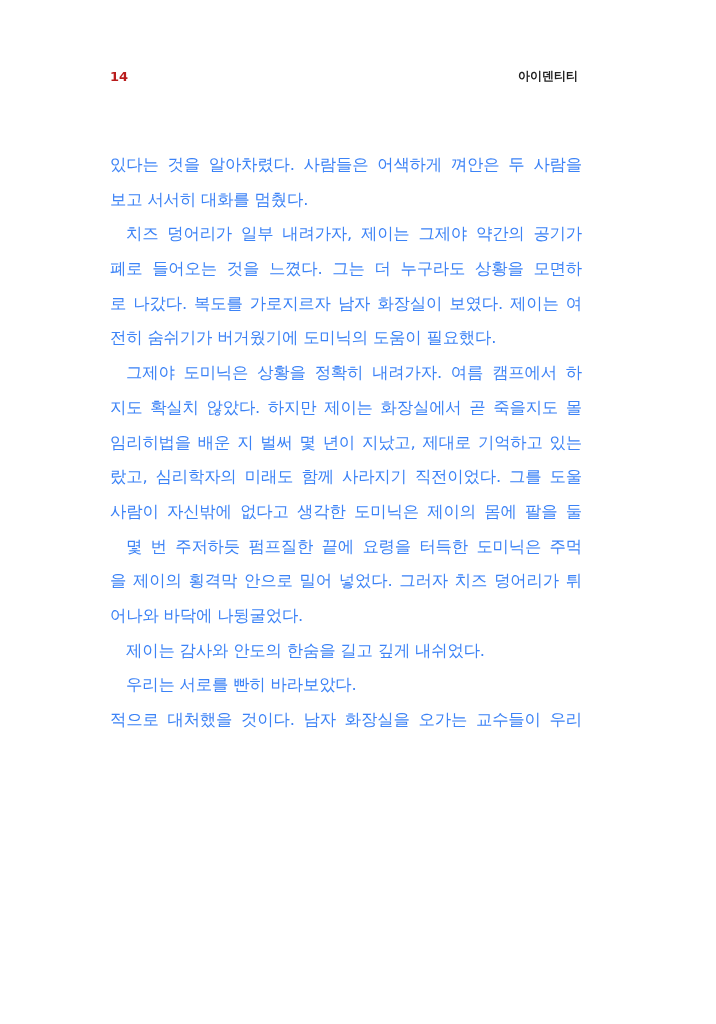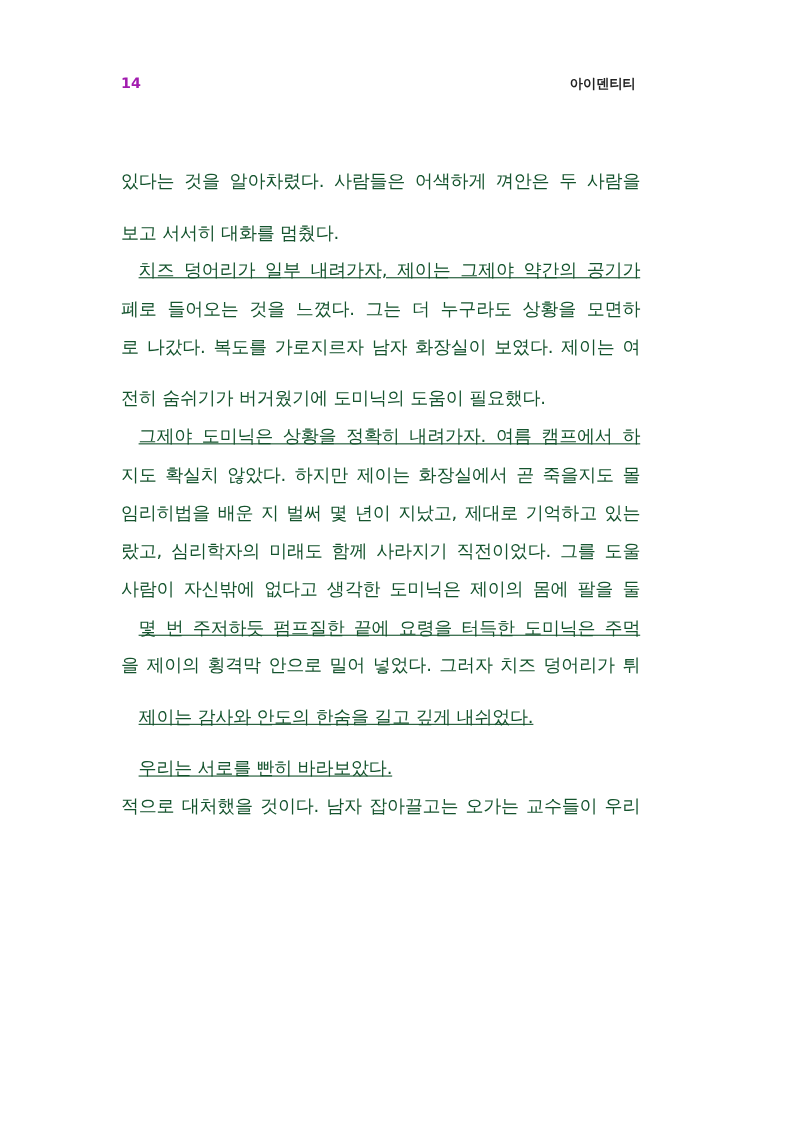--- a/index.html
+++ b/index.html
@@ -14,21 +14,21 @@
       overflow: hidden;
       font-family: "DejaVu Sans", sans-serif;
       color: #2a2a2a;
     }
     .page-number {
       position: absolute;
       left: 110px;
       top: 69px;
       font-size: 13px;
       font-weight: bold;
-      color: #a21caf;
+      color: #b91c1c;
       font-family: "DejaVu Sans", sans-serif;
     }
     .running-head {
       position: absolute;
       right: 138px;
       top: 68px;
       font-size: 12px;
       font-weight: bold;
       color: #222;
       font-family: Liberation Serif, serif;
@@ -40,29 +40,27 @@
       width: 472px;
     }
     .line {
       height: 34.7px;
       line-height: 34.7px;
       font-size: 16.4px;
       white-space: nowrap;
       text-align: justify;
       text-align-last: justify;
       letter-spacing: -0.2px;
-      color: #14532d;
+      color: #3b82f6;
     }
     .line.last {
       text-align-last: left;
-      margin-top: 12px;
     }
     .line.indent {
       padding-left: 16px;
-      text-decoration: underline;
     }
   </style>
 </head>
 <body>
 
 <div class="page-number">14</div>
 <div class="running-head">아이덴티티</div>
 
 <div class="body-text" id="body-text">
     <div class="line">있다는 것을 알아차렸다. 사람들은 어색하게 껴안은 두 사람을</div>
@@ -71,16 +69,17 @@
     <div class="line">폐로 들어오는 것을 느꼈다. 그는 더 누구라도 상황을 모면하</div>
     <div class="line">로 나갔다. 복도를 가로지르자 남자 화장실이 보였다. 제이는 여</div>
     <div class="line last">전히 숨쉬기가 버거웠기에 도미닉의 도움이 필요했다.</div>
     <div class="line indent">그제야 도미닉은 상황을 정확히 내려가자. 여름 캠프에서 하</div>
     <div class="line">지도 확실치 않았다. 하지만 제이는 화장실에서 곧 죽을지도 몰</div>
     <div class="line">임리히법을 배운 지 벌써 몇 년이 지났고, 제대로 기억하고 있는</div>
     <div class="line">랐고, 심리학자의 미래도 함께 사라지기 직전이었다. 그를 도울</div>
     <div class="line">사람이 자신밖에 없다고 생각한 도미닉은 제이의 몸에 팔을 둘</div>
     <div class="line indent">몇 번 주저하듯 펌프질한 끝에 요령을 터득한 도미닉은 주먹</div>
     <div class="line">을 제이의 횡격막 안으로 밀어 넣었다. 그러자 치즈 덩어리가 튀</div>
+    <div class="line last">어나와 바닥에 나뒹굴었다.</div>
     <div class="line indent last">제이는 감사와 안도의 한숨을 길고 깊게 내쉬었다.</div>
     <div class="line indent last">우리는 서로를 빤히 바라보았다.</div>
-    <div class="line">적으로 대처했을 것이다. 남자 잡아끌고는 오가는 교수들이 우리</div>
+    <div class="line">적으로 대처했을 것이다. 남자 화장실을 오가는 교수들이 우리</div>
   </div>
 
 </body></html>

